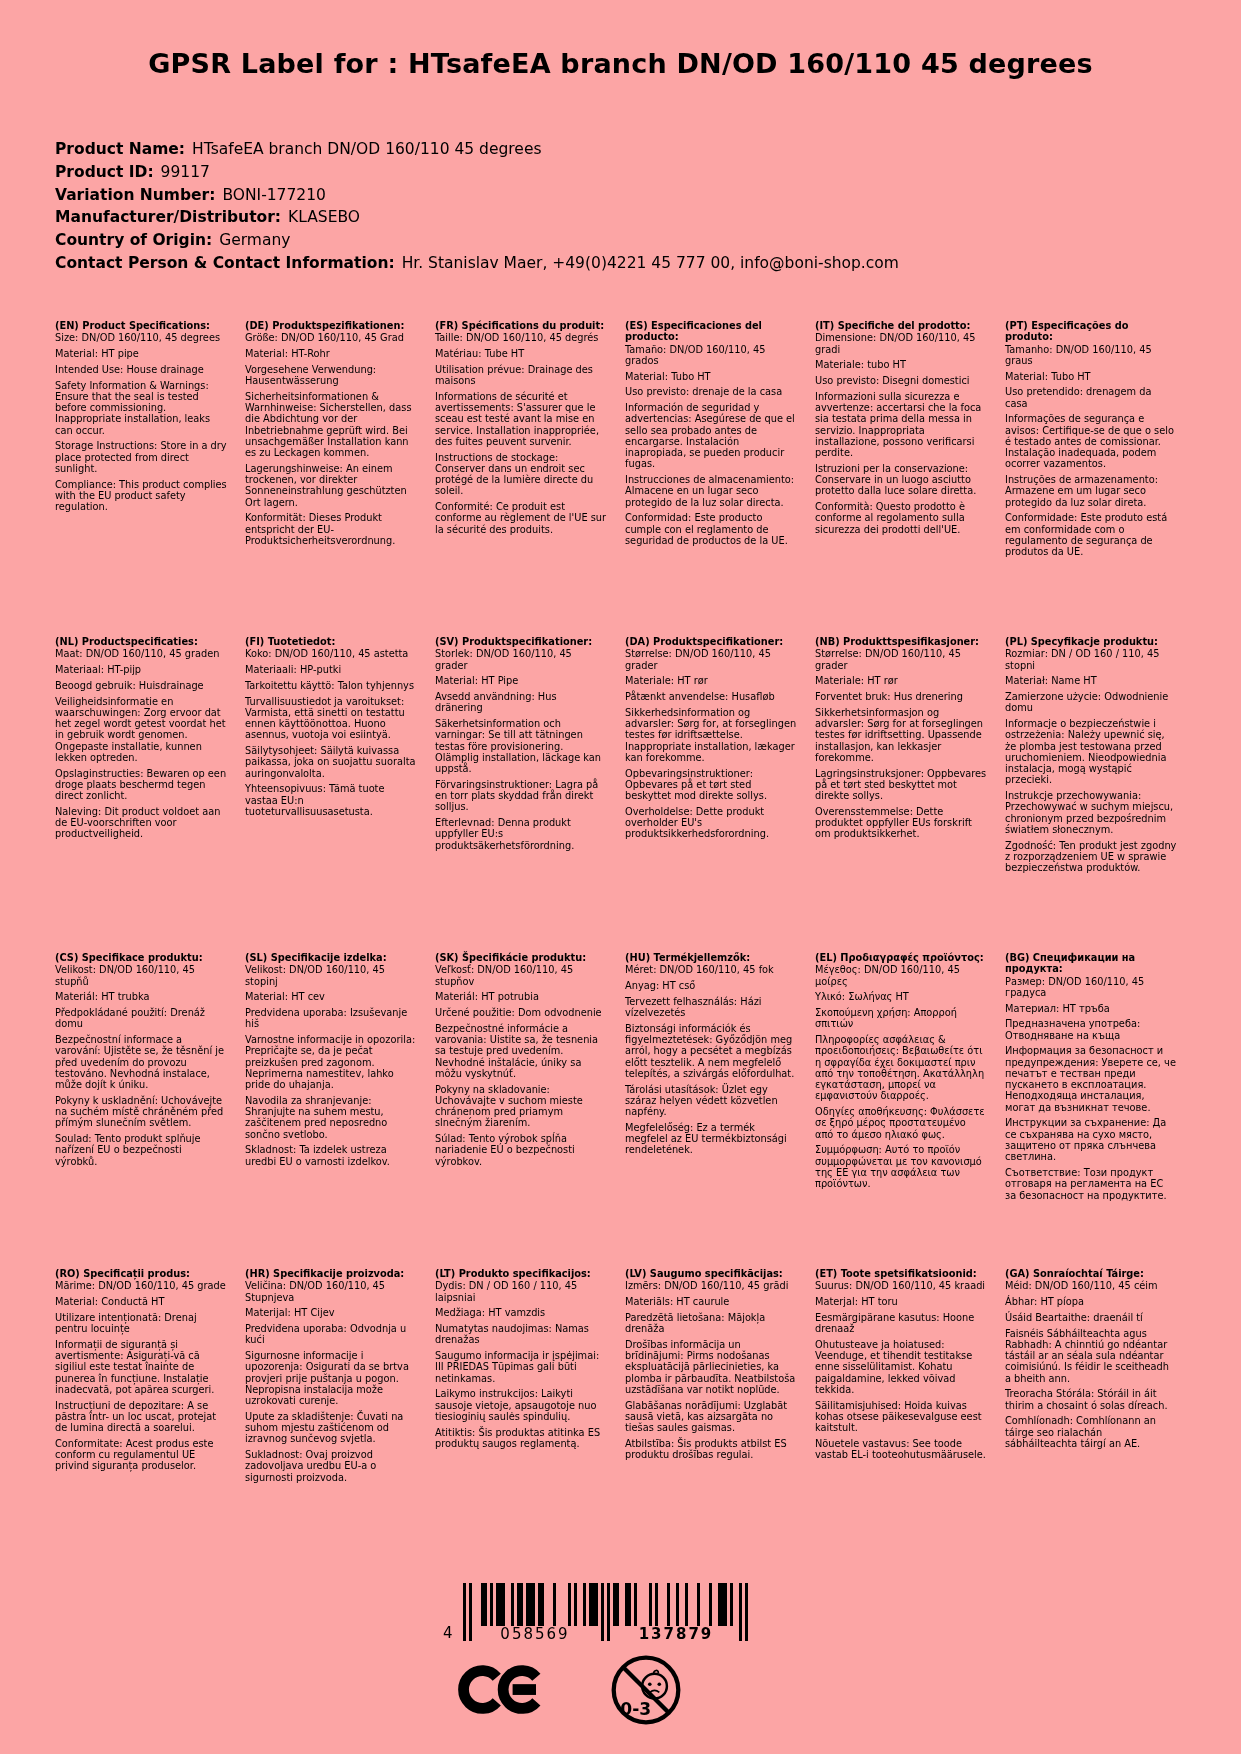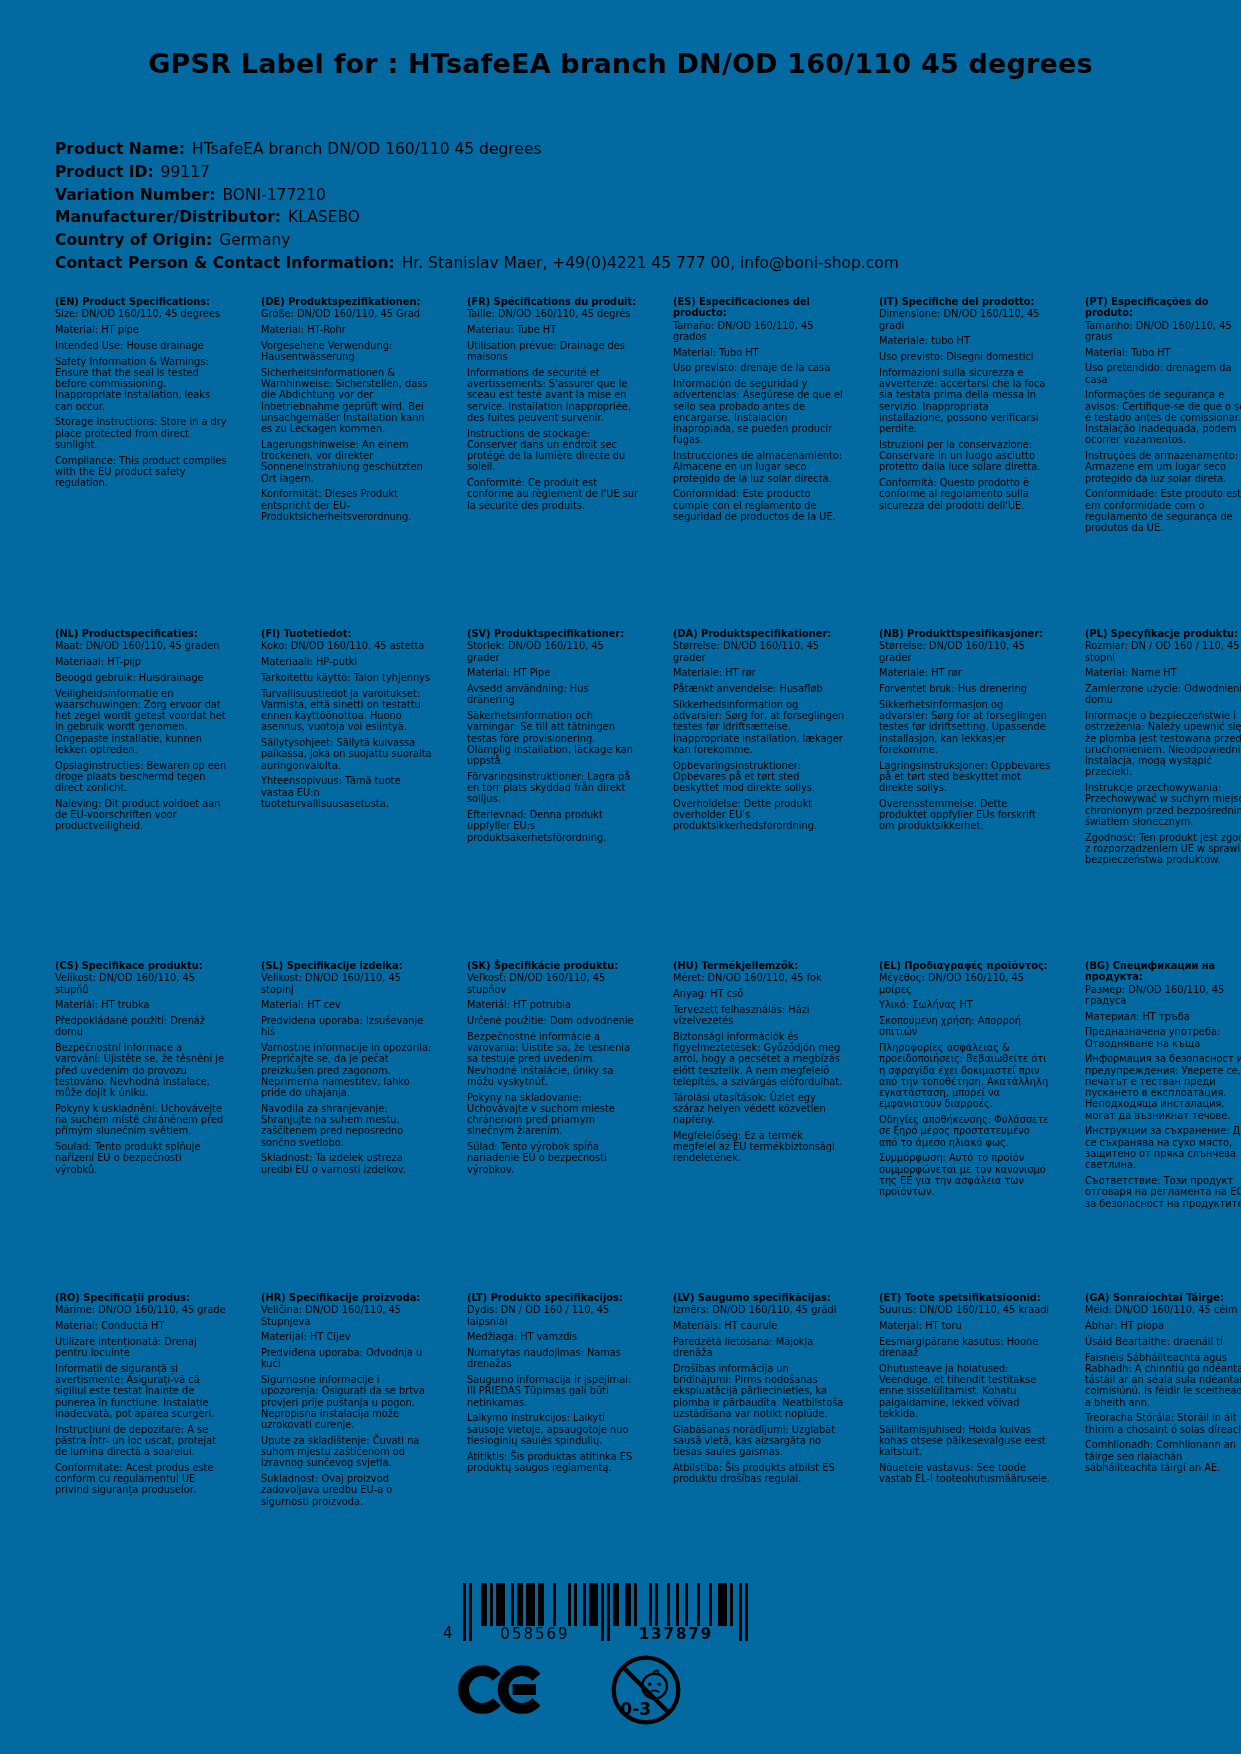--- a/index.html
+++ b/index.html
@@ -1,24 +1,24 @@
 <!DOCTYPE html>
 <html><head>
 <meta charset="utf-8">
 <style>
   html,body{margin:0;padding:0;background:#fff;}
   body{width:1241px;height:1754px;font-family:"DejaVu Sans",sans-serif;color:#000;}
-  .page{position:relative;width:1241px;height:1754px;overflow:hidden;background:#0369a1;}
+  .page{position:relative;width:1241px;height:1754px;overflow:hidden;background:#fca5a5;}
   .title{position:absolute;top:48px;left:0;width:100%;text-align:center;
          font-size:27px;font-weight:bold;letter-spacing:.2px;}
   .product-info{position:absolute;top:138px;left:55px;font-size:15.5px;line-height:1.47;}
   .pi-label{font-weight:bold;}
   .pi-value{margin-left:7px;}
-  .grid{position:absolute;left:55px;top:296px;width:1160px;
-        display:grid;grid-template-columns:repeat(6,190px);grid-auto-rows:316px;gap:16px;}
+  .grid{position:absolute;left:55px;top:320px;width:1160px;
+        display:grid;grid-template-columns:repeat(6,190px);grid-auto-rows:316px;}
   .lang-block{width:172px;font-size:9.8px;line-height:1.15;}
   .lang-block h3{font-size:9.8px;margin:0 0 1px 0;font-weight:bold;}
   .lang-block p{margin:0 0 4.5px 0;overflow-wrap:break-word;word-break:break-word;}
   .barcode-section{position:absolute;top:1583px;left:0;width:100%;
                    display:flex;justify-content:center;}
   .barcode-wrap{position:relative;transform:translateX(-15px);}
   .barcode-digit-left{position:absolute;left:-20px;bottom:-1px;font-size:15px;}
   .barcode-group{position:absolute;bottom:-2px;text-align:center;font-size:15px;letter-spacing:2px;}
   .barcode-group.g1{left:9px;width:126px;}
   .barcode-group.g2{left:150px;width:126px;font-weight:bold;}

